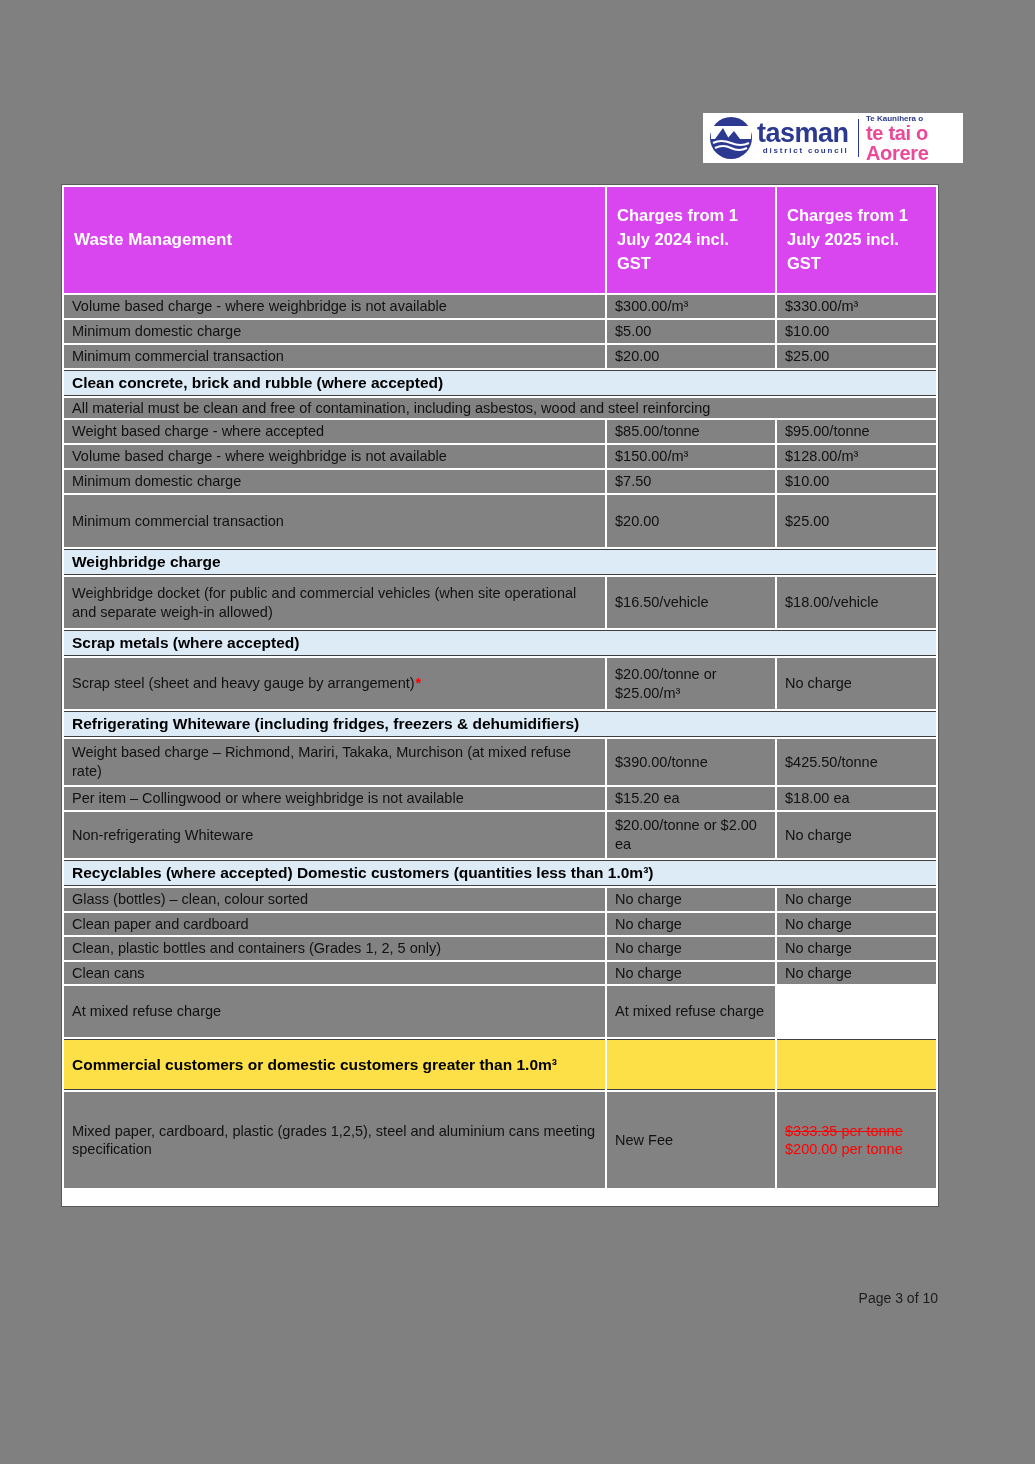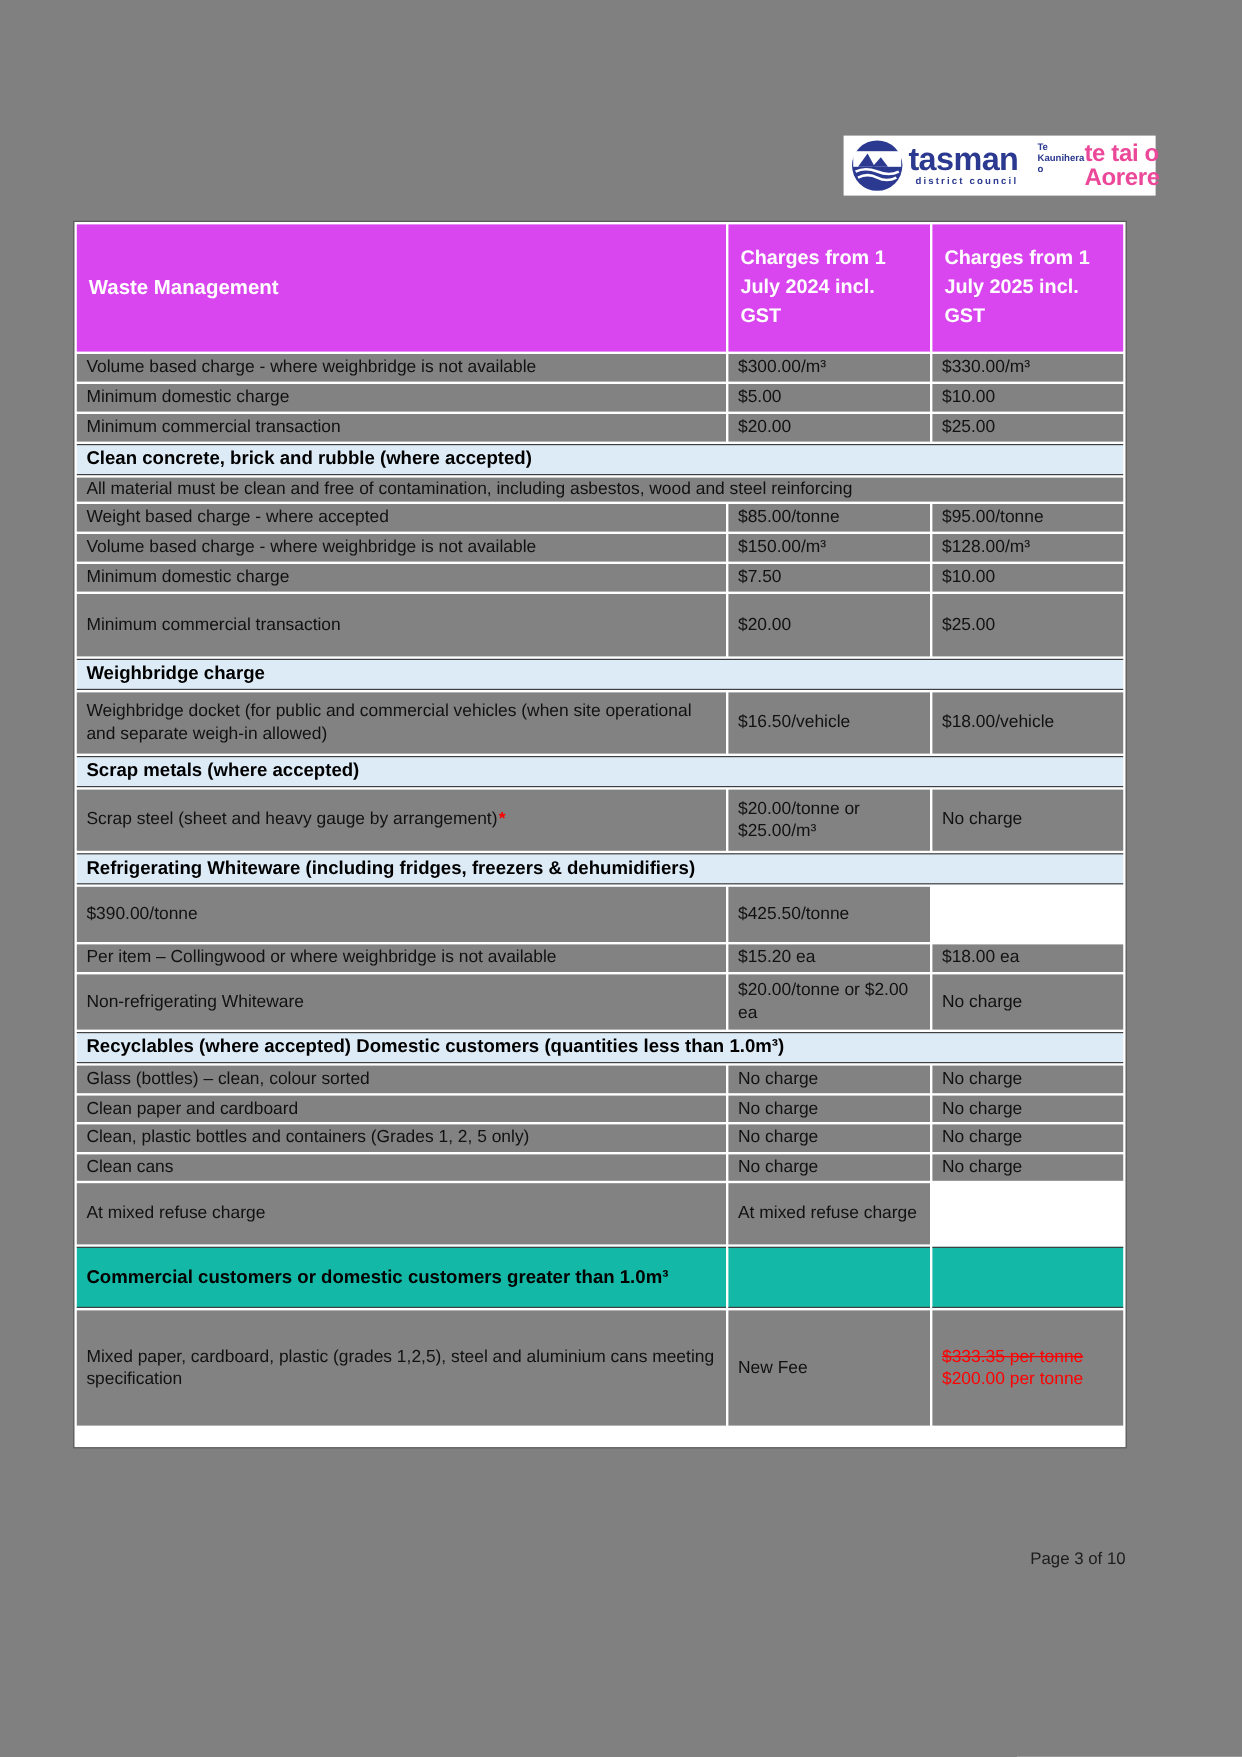--- a/index.html
+++ b/index.html
@@ -16,21 +16,21 @@
     width:260px; height:50px;
     background:#ffffff;
     display:flex; align-items:center;
     padding:0 6px; box-sizing:border-box;
   }
   .logo-icon { width:44px; height:44px; flex:0 0 auto; }
   .logo-wordmark { display:flex; flex-direction:column; margin-left:4px; }
   .logo-name { font-size:27px; font-weight:700; color:#2b3990; line-height:0.9; letter-spacing:-0.5px; }
   .logo-sub { font-size:8px; font-weight:700; color:#2b3990; letter-spacing:1.8px; text-align:right; margin-top:1px; }
   .logo-divider { width:2px; height:38px; background:#2b3990; margin:0 7px 0 9px; }
-  .logo-maori { display:flex; flex-direction:row; }
+  .logo-maori { display:flex; flex-direction:column; }
   .logo-maori-small { font-size:8px; font-weight:700; color:#2b3990; }
   .logo-maori-large { font-size:20px; font-weight:700; color:#ec4899; line-height:1; letter-spacing:-0.3px; }
 
   
   .fees-table {
     position:absolute; top:185px; left:62px;
     width:876px;
     background:#ffffff;
     border:2px solid #ffffff;
     outline:1px solid #5a5a5a;
@@ -57,21 +57,21 @@
   .head .cell.hc1 { font-size:17px; }
   .section-cell {
     grid-column:1 / -1;
     background:#ddebf7; color:#000;
     font-weight:700; font-size:15.5px;
     padding:3px 8px;
     border-top:1px solid #404040; border-bottom:1px solid #404040;
     display:flex; align-items:center;
   }
   .section-cell .normalpart { font-weight:700; white-space:pre-wrap; }
-  .seccol { background:#14b8a6; border-top:1px solid #404040; border-bottom:1px solid #404040; }
+  .seccol { background:#fde047; border-top:1px solid #404040; border-bottom:1px solid #404040; }
   .seccol.lab { font-weight:700; font-size:15.5px; color:#000; }
   .note-cell { grid-column:1 / -1; background:#828282; padding:2px 8px; font-size:14.5px; display:flex; align-items:center; }
   .h23 .cell { min-height:23px; }
   .h24 .cell { min-height:21px; }
   .h52 .cell { min-height:52px; }
   .h51 .cell { min-height:51px; }
   .h48 .cell { min-height:46px; }
   .h96 .cell { min-height:96px; }
   .mark { color:#ff0000; font-weight:700; margin-left:1px; }
   .red-old { color:#ff0000; text-decoration:line-through; }
@@ -188,20 +188,21 @@
   </div>
 
   <div class="t-row">
     <div class="section-cell">
       <span>Refrigerating Whiteware</span>
         <span class="normalpart"> (including fridges, freezers &amp; dehumidifiers)</span>
     </div>
   </div>
 
   <div class="t-row h48">
+    <div class="cell">Weight based charge – Richmond, Mariri, Takaka, Murchison (at mixed refuse rate)</div>
     <div class="cell val">$390.00/tonne</div>
     <div class="cell val">$425.50/tonne</div>
   </div>
 
   <div class="t-row h23">
     <div class="cell">Per item – Collingwood or where weighbridge is not available</div>
     <div class="cell val">$15.20 ea</div>
     <div class="cell val">$18.00 ea</div>
   </div>
 

